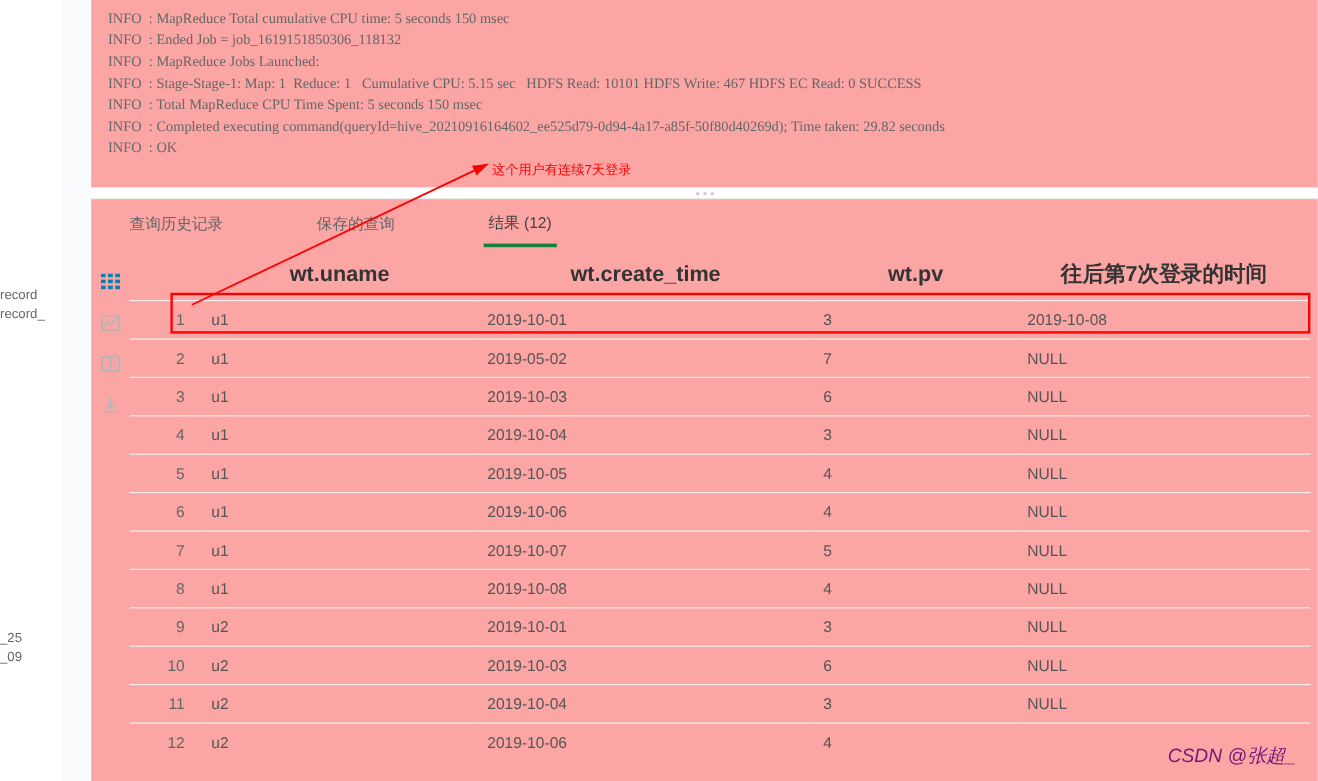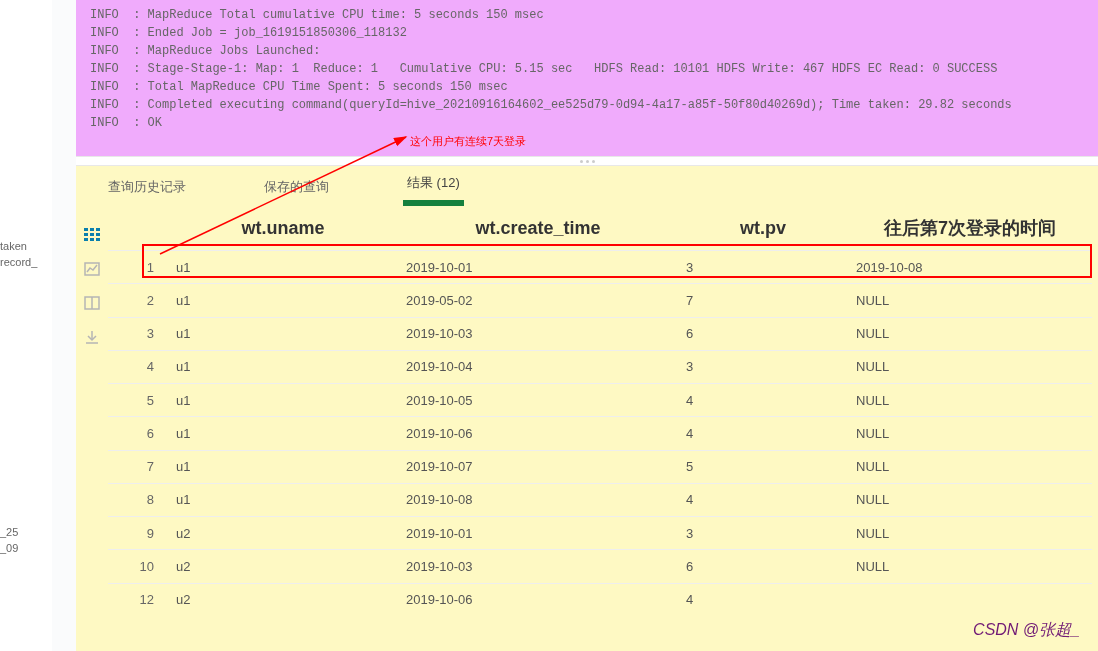--- a/index.html
+++ b/index.html
@@ -26,23 +26,23 @@
     padding-top: 238px;
   }
   .left-strip div { line-height: 16px; }
 
   .log-box {
     position: absolute;
     top: 0;
     left: 76px;
     right: 0;
     height: 156px;
-    background: #f0abfc;
+    background: #fca5a5;
     padding: 6px 14px 10px 14px;
-    font-family: Liberation Mono, monospace;
+    font-family: Liberation Serif, serif;
     font-size: 12px;
     color: #666;
     line-height: 18px;
     white-space: pre;
     overflow: hidden;
   }
 
   .annot {
     position: absolute;
     left: 410px;
@@ -77,40 +77,40 @@
   .splitter .dots {
     width: 3px; height: 3px; background: #ccc; border-radius: 50%;
   }
 
   .result-panel {
     position: absolute;
     left: 76px;
     right: 0;
     top: 166px;
     bottom: 0;
-    background: #fef9c3;
+    background: #fca5a5;
   }
   .tabs {
     display: flex;
     align-items: flex-end;
     padding-left: 28px;
     height: 40px;
     border-bottom: 0px solid #eee;
   }
   .tab {
     padding: 10px 4px 8px 4px;
     margin-right: 70px;
     color: #666;
     font-size: 13px;
     cursor: pointer;
     border-bottom: 2px solid transparent;
   }
   .tab.active {
     color: #444;
-    border-bottom: 6px solid #15803d;
+    border-bottom: 3px solid #15803d;
   }
 
   .grid-row {
     display: flex;
     align-items: stretch;
     height: 410px;
   }
   .side-icons {
     width: 32px;
     padding-top: 22px;
@@ -171,21 +171,21 @@
     font-size: 16px;
     font-style: italic;
     font-family: Arial;
     z-index: 60;
   }
 </style>
 </head>
 <body>
 
 <div class="left-strip">
-  <div>taken</div>
+  <div>record</div>
   <div>record_</div>
   <div style="height:254px"></div>
   <div>_25</div>
   <div>_09</div>
 </div>
 
 <div class="log-box" id="logbox">INFO  : MapReduce Total cumulative CPU time: 5 seconds 150 msec
 INFO  : Ended Job = job_1619151850306_118132
 INFO  : MapReduce Jobs Launched:
 INFO  : Stage-Stage-1: Map: 1  Reduce: 1   Cumulative CPU: 5.15 sec   HDFS Read: 10101 HDFS Write: 467 HDFS EC Read: 0 SUCCESS
@@ -335,20 +335,27 @@
             <td>NULL</td>
           </tr>
           <tr>
             <td class="rownum">10</td>
             <td>u2</td>
             <td>2019-10-03</td>
             <td>6</td>
             <td>NULL</td>
           </tr>
           <tr>
+            <td class="rownum">11</td>
+            <td>u2</td>
+            <td>2019-10-04</td>
+            <td>3</td>
+            <td>NULL</td>
+          </tr>
+          <tr>
             <td class="rownum">12</td>
             <td>u2</td>
             <td>2019-10-06</td>
             <td>4</td>
             <td></td>
           </tr>
         </tbody>
     </table>
   </div>
 </div>

